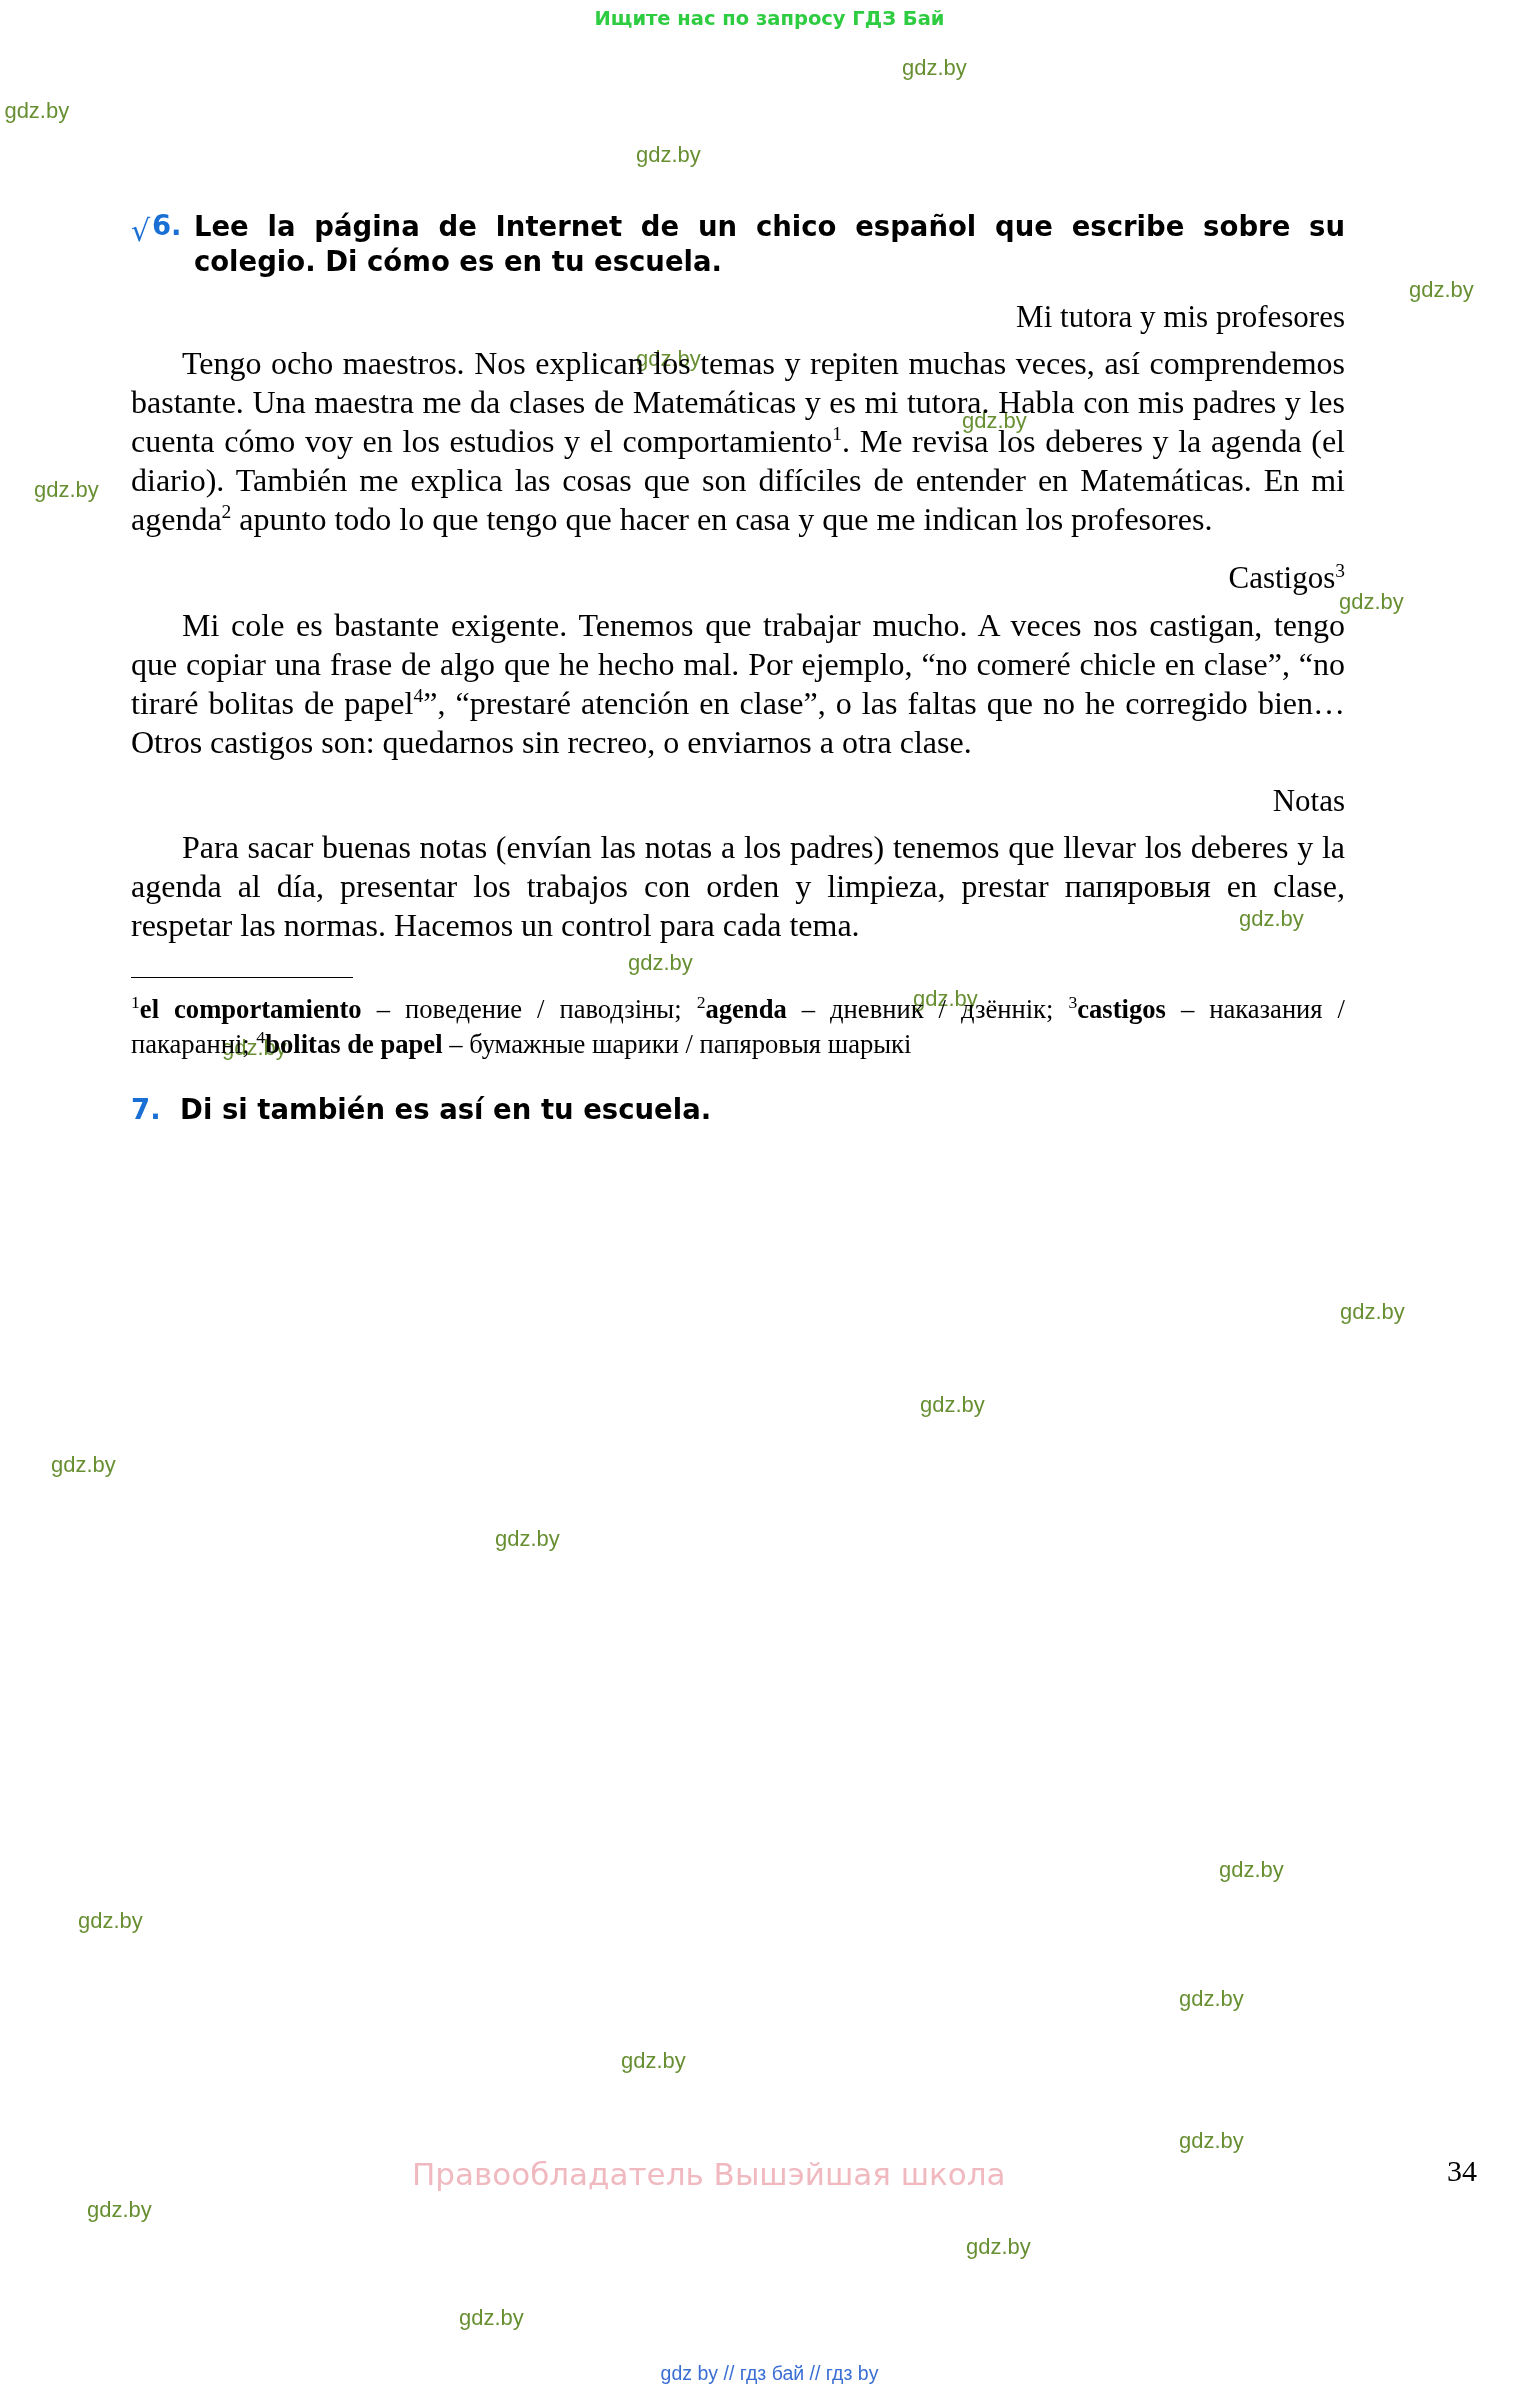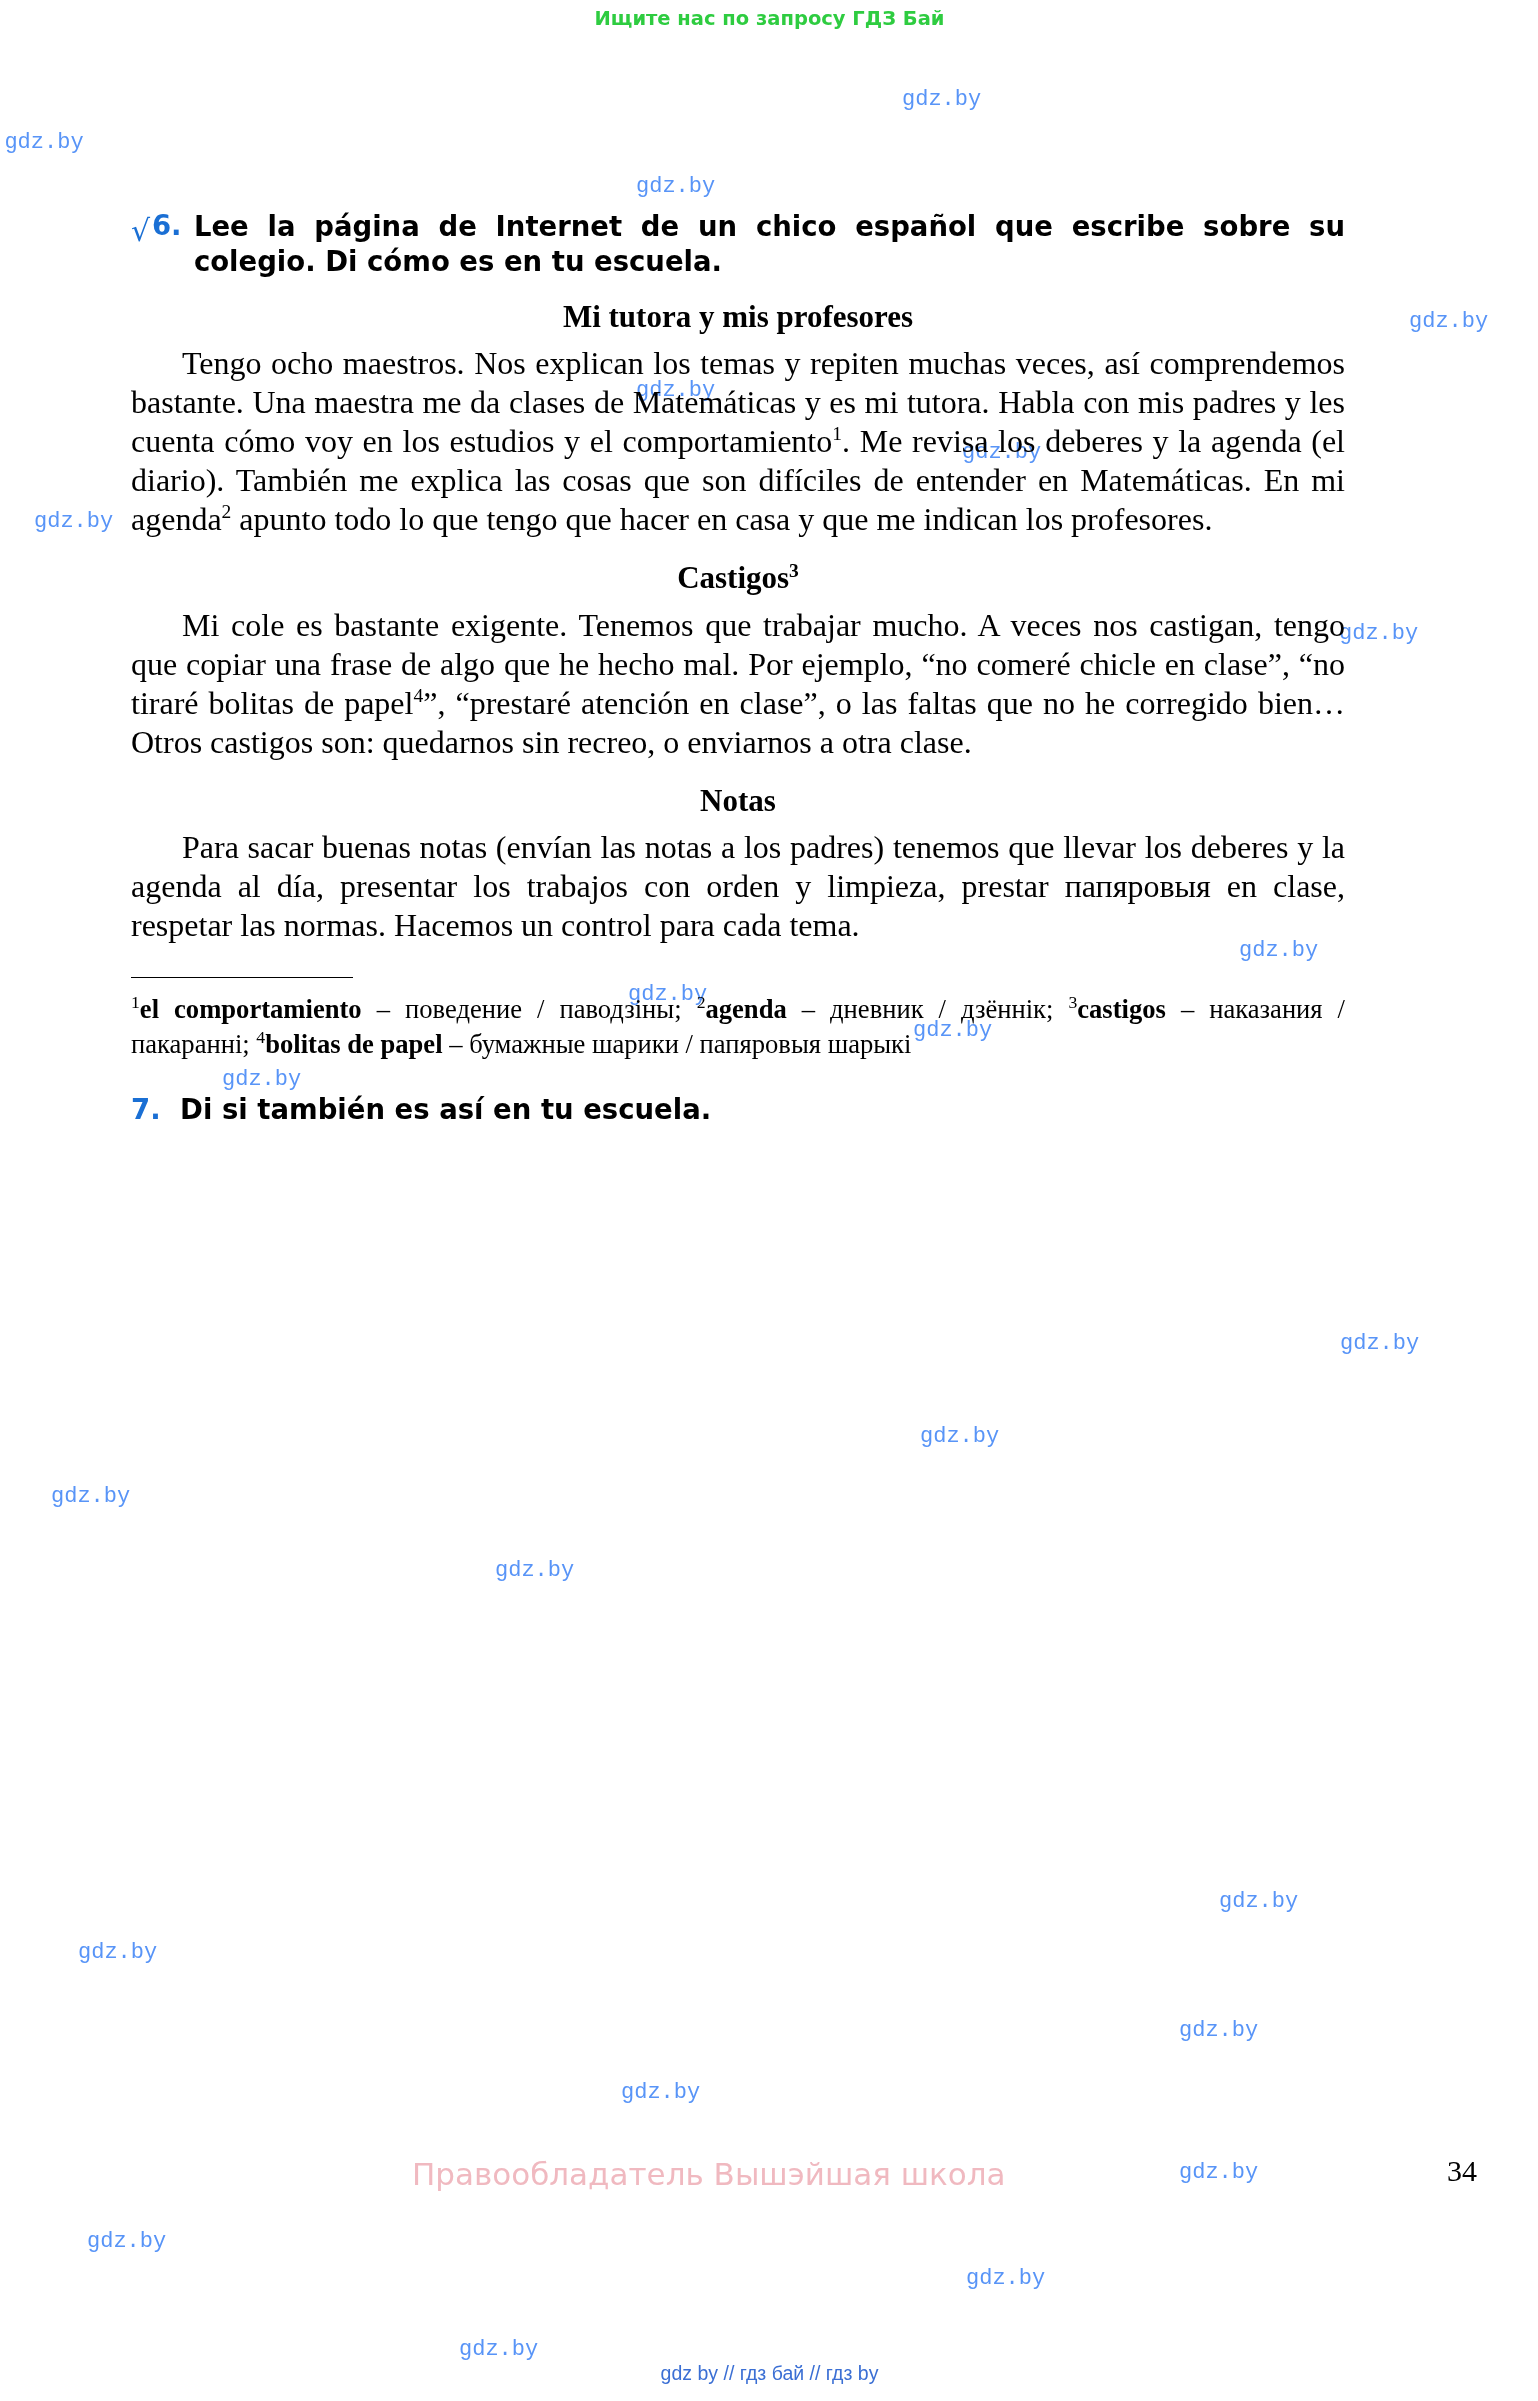--- a/index.html
+++ b/index.html
@@ -15,27 +15,26 @@
     overflow: hidden;
   }
   .page {
     position: absolute;
     inset: 0;
   }
 
   
   .wm {
     position: absolute;
-    color: #3b82f6;
-    font-family: Liberation Mono, monospace;
+    color: #4d7c0f;
+    font-family: Liberation Sans, sans-serif;
     font-size: 22px;
     opacity: 0.85;
     white-space: nowrap;
     user-select: none;
-    margin-top: 32px;
   }
   .wm-top {
     position: absolute;
     top: 7px;
     left: 0;
     width: 100%;
     text-align: center;
     color: #2ecc40;
     font-family: "DejaVu Sans", sans-serif;
     font-size: 19.5px;
@@ -92,23 +91,23 @@
   .task-text {
     font-family: "DejaVu Sans", sans-serif;
     font-weight: bold;
     font-size: 27.5px;
     line-height: 1.26;
     text-align: justify;
     flex: 1;
   }
 
   h2.section {
-    text-align: center;
-    font-family: "Liberation Serif", serif;
-    font-weight: bold;
+    text-align: right;
+    font-family: "Liberation Serif", serif;
+    font-weight: normal;
     font-size: 31px;
     margin: 21px 0 8.9px 0;
   }
   h2.section .sup {
     font-size: 19.5px;
     vertical-align: super;
   }
 
   p.body {
     font-family: "Liberation Serif", serif;

